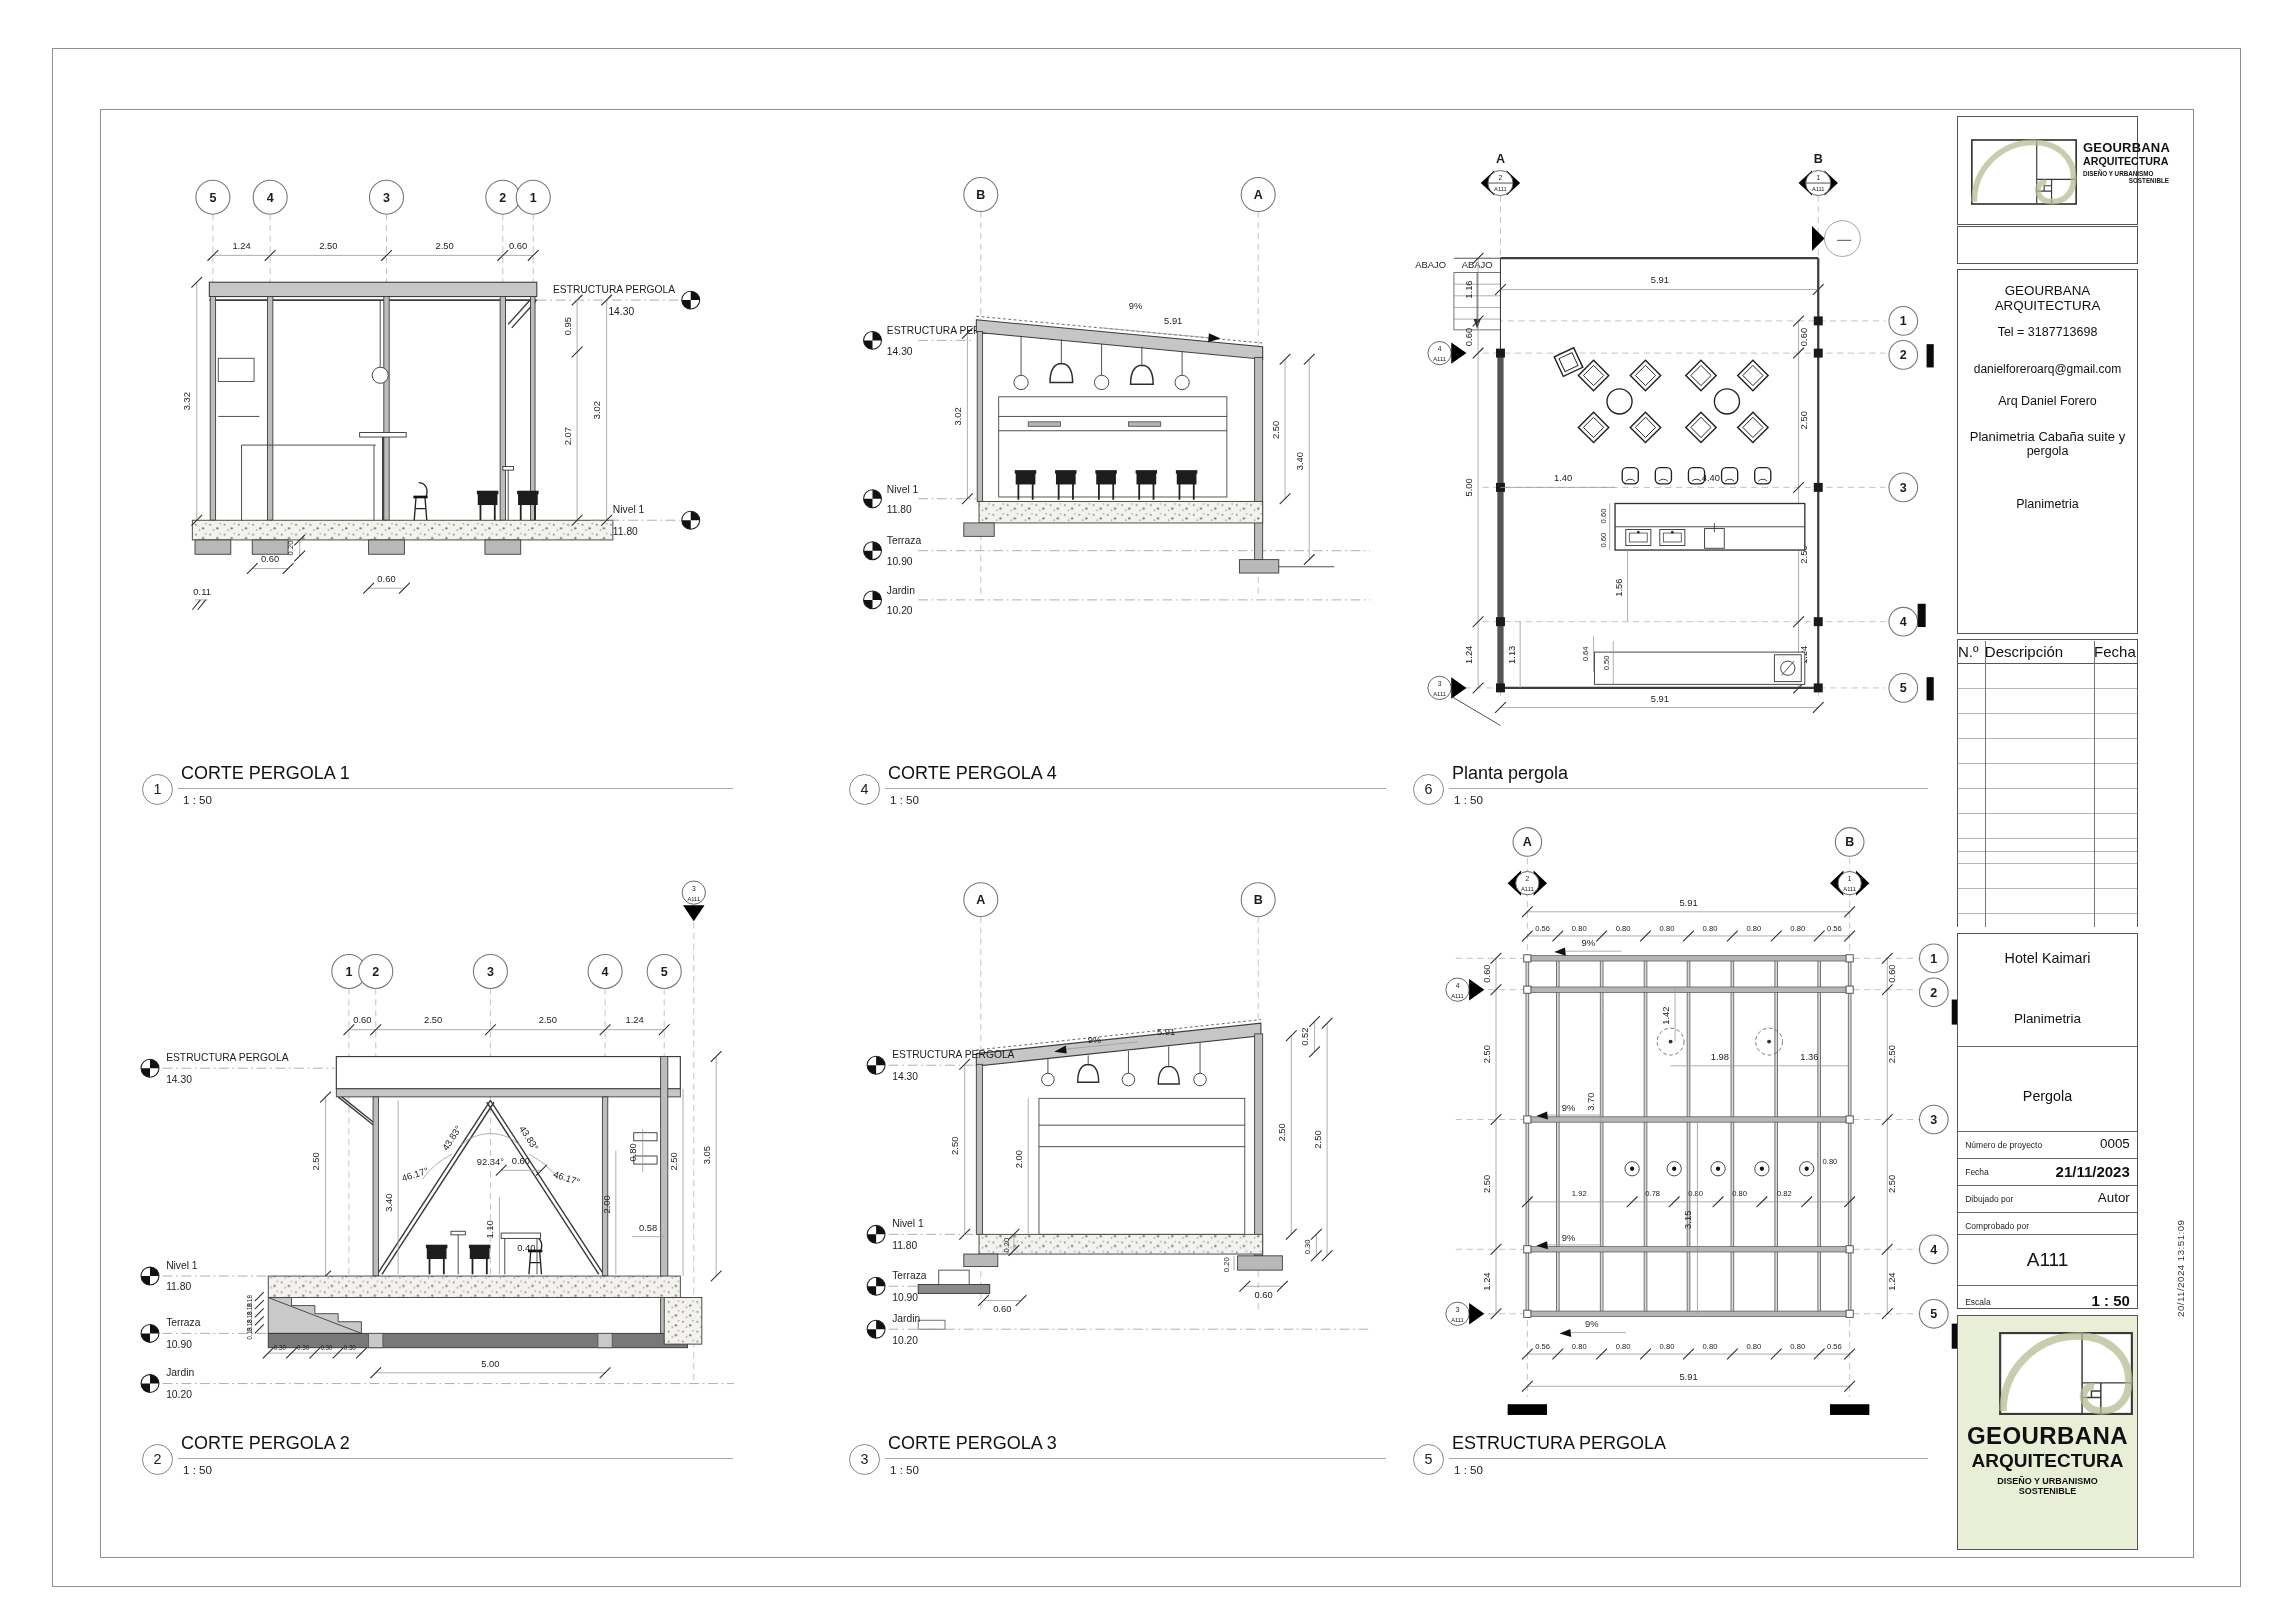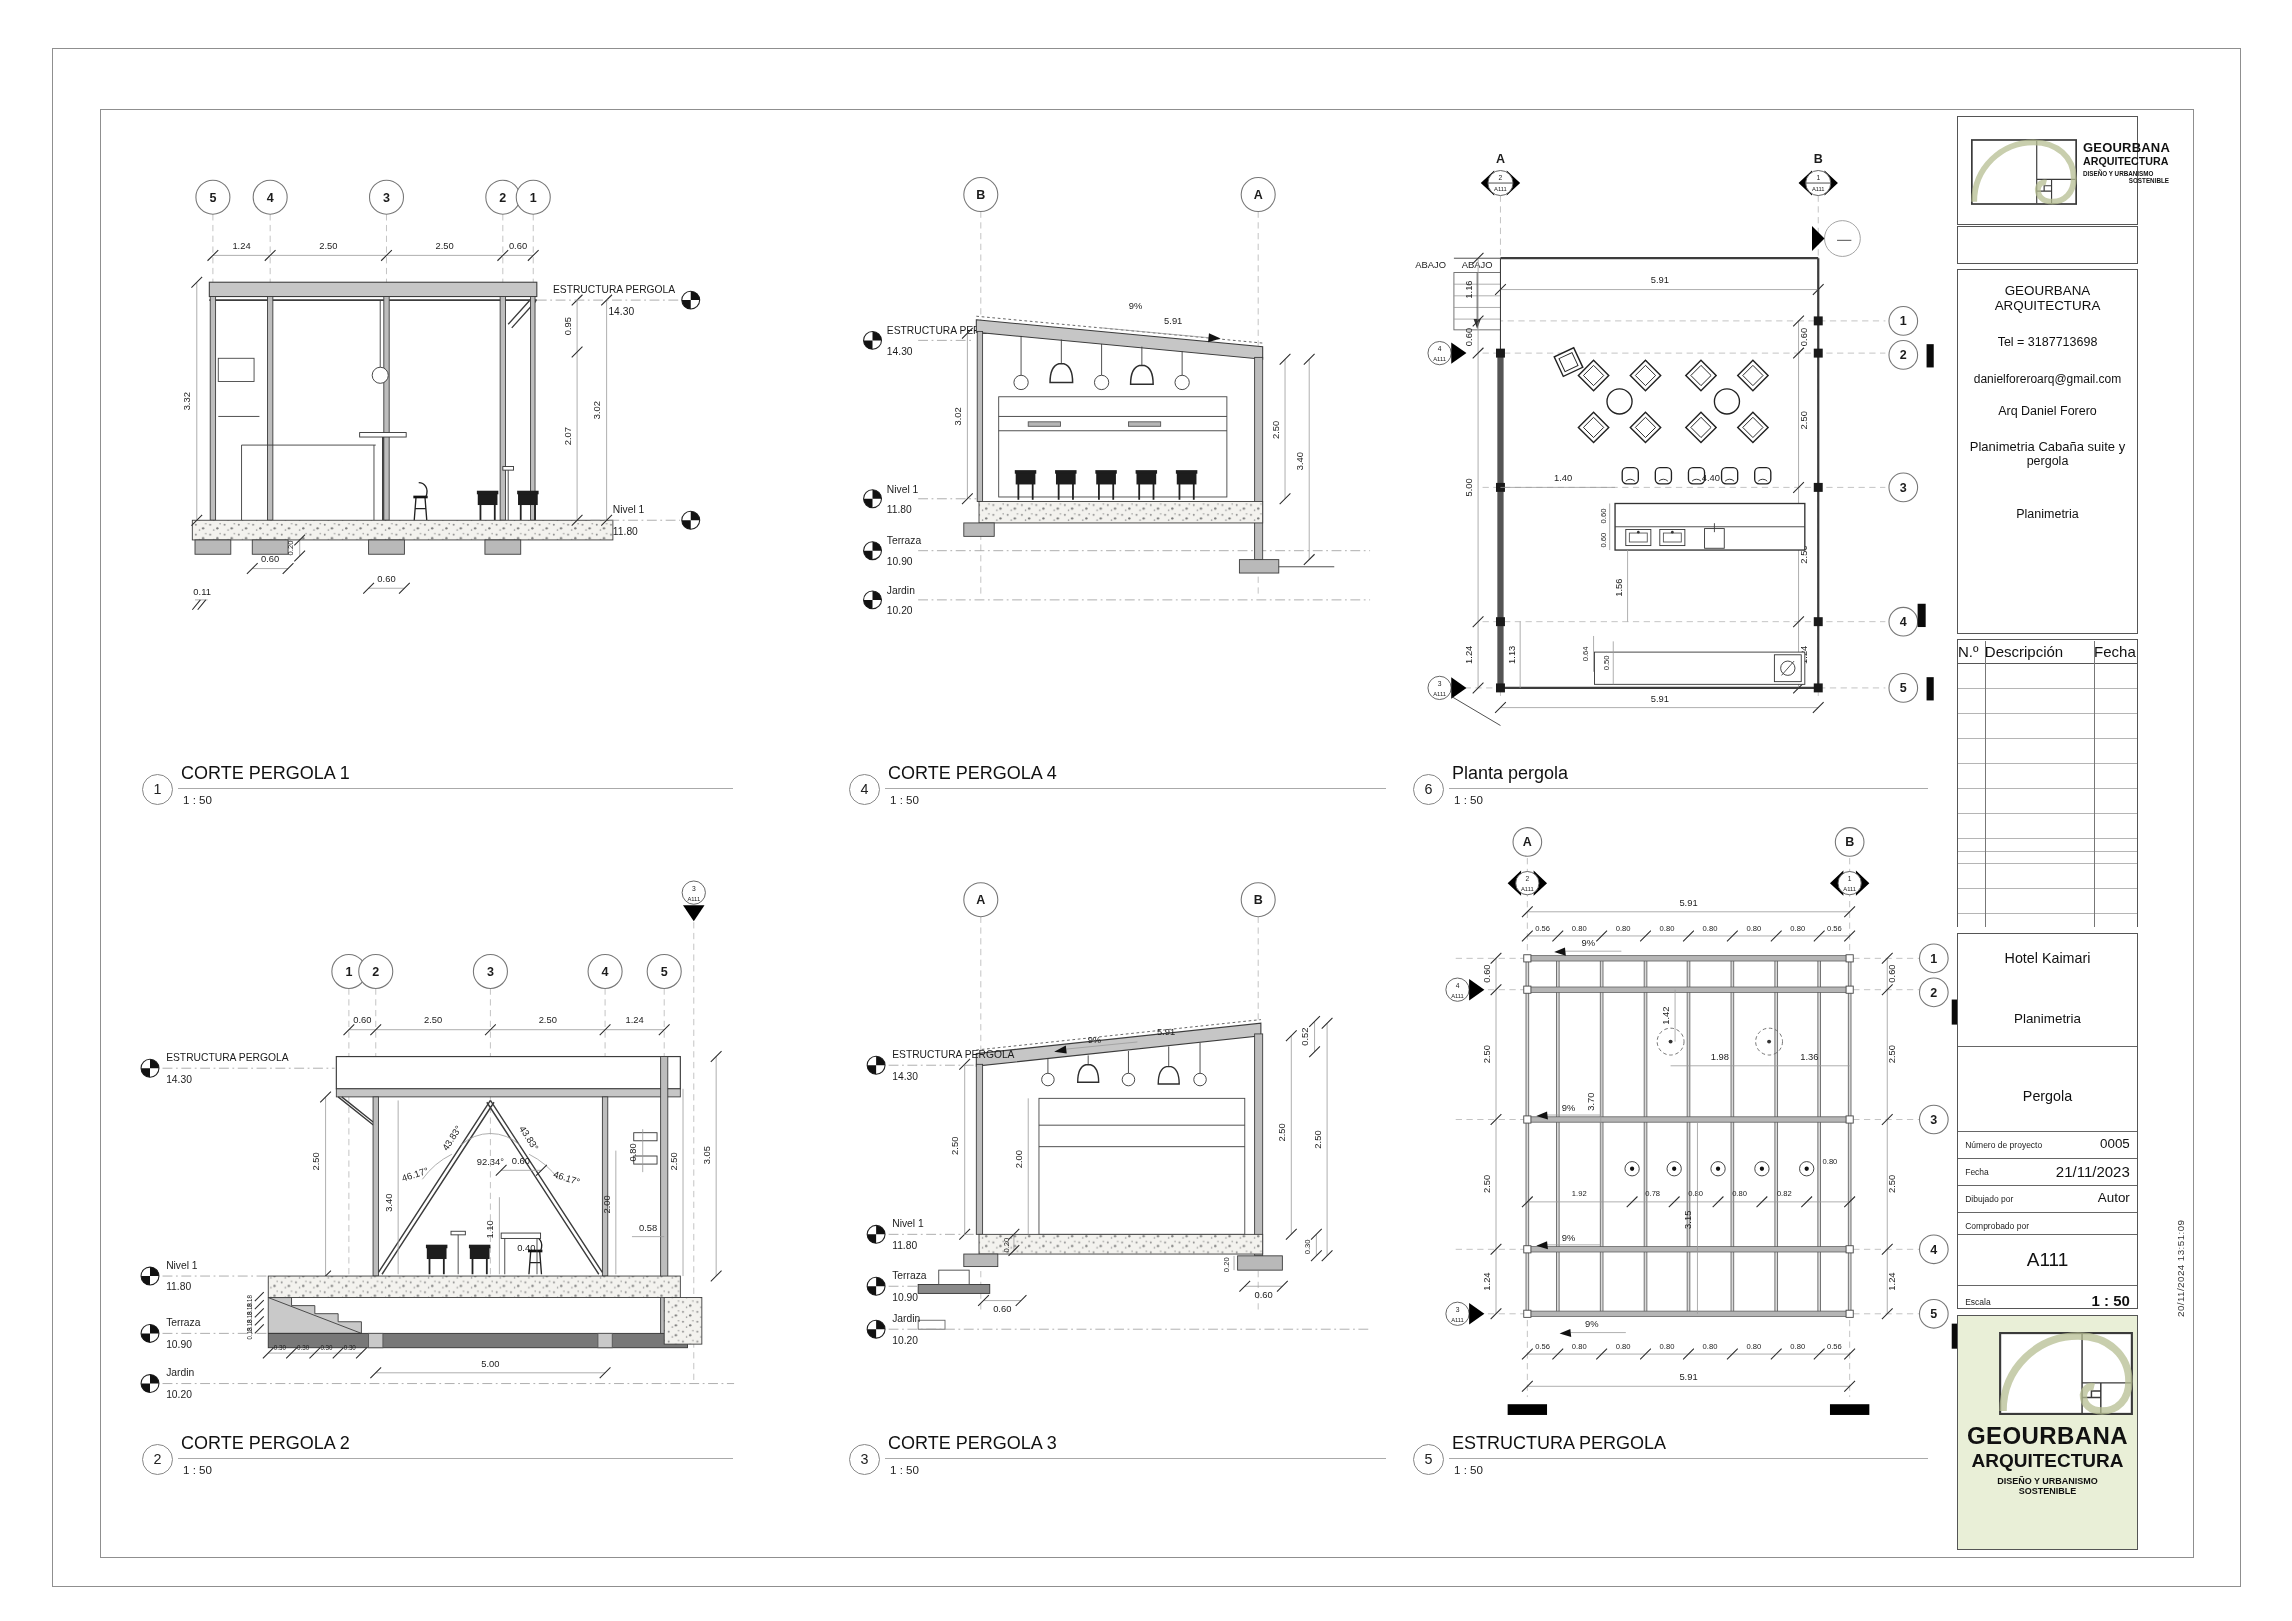--- a/index.html
+++ b/index.html
@@ -783,21 +783,21 @@
     <div style="font-size:10.7px;font-weight:bold">ARQUITECTURA</div>
     <div style="font-size:6.3px;font-weight:bold;margin-top:2.7px">DISEÑO Y URBANISMO</div>
     <div style="font-size:6.3px;font-weight:bold;text-align:right">SOSTENIBLE</div>
   </div>
 </div>
 <div class="tb" style="top:226px;height:38px"></div>
 
 <div class="tb tb-center" style="top:269px;height:365px">
   <div style="font-size:13.4px;margin-top:12.5px">GEOURBANA</div>
   <div style="font-size:13.4px">ARQUITECTURA</div>
-  <div style="font-size:12.5px;margin-top:22px">Tel = 3187713698</div>
+  <div style="font-size:12.5px;margin-top:12px">Tel = 3187713698</div>
   <div style="font-size:12px;margin-top:23px">danielforeroarq@gmail.com</div>
   <div style="font-size:12.5px;margin-top:18px">Arq Daniel  Forero</div>
   <div style="font-size:13px;margin-top:21.5px">Planimetria Cabaña suite y</div>
   <div style="font-size:12.5px">pergola</div>
   <div style="font-size:12.5px;margin-top:39px">Planimetria</div>
 </div>
 
 <div class="tb" style="top:639px;height:288px">
   <div class="rev-head">
     <div style="width:15%">N.º</div>
@@ -815,21 +815,21 @@
   <div class="tb-center" style="font-size:13.4px;margin-top:45px">Planimetria</div>
   <div style="border-top:1px solid #666;margin-top:19.7px"></div>
   <div class="tb-center" style="font-size:14.3px;margin-top:41px">Pergola</div>
   <div style="margin-top:27px">
     <div class="pfield">
       <span class="fl">Número de proyecto</span>
       <span class="fv">0005</span>
     </div>
     <div class="pfield">
       <span class="fl">Fecha</span>
-      <span class="fv" style="font-size:15px;font-weight:normal">21/11/2023</span>
+      <span class="fv" style="font-size:15px;font-weight:bold">21/11/2023</span>
     </div>
     <div class="pfield">
       <span class="fl">Dibujado por</span>
       <span class="fv">Autor</span>
     </div>
     <div class="pfield" style="height:21.5px">
       <span class="fl">Comprobado por</span>
     </div>
     <div class="pfield" style="height:50px;border-top:1px solid #666">
       <div class="tb-center" style="font-size:19px;margin-top:14.3px">A111</div>

